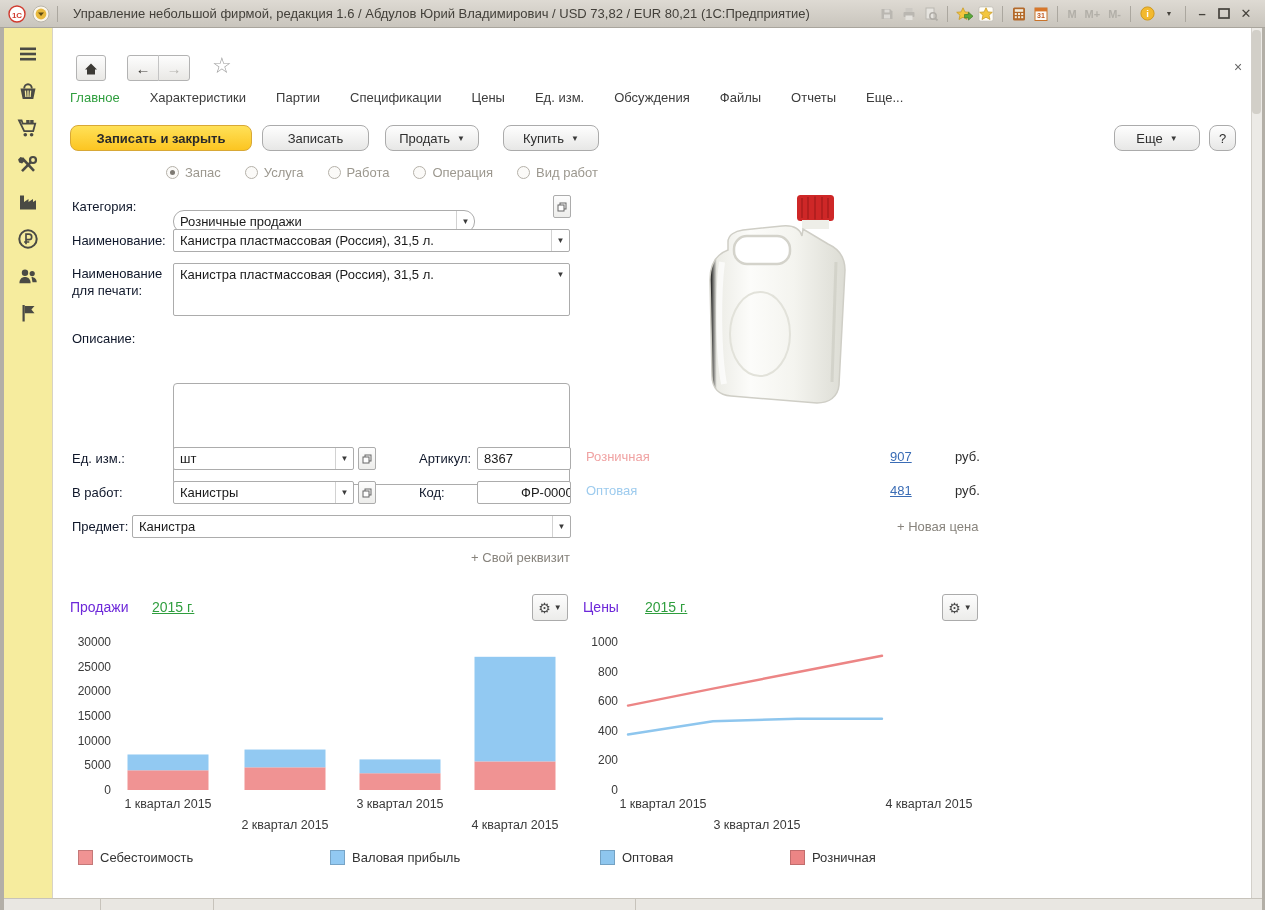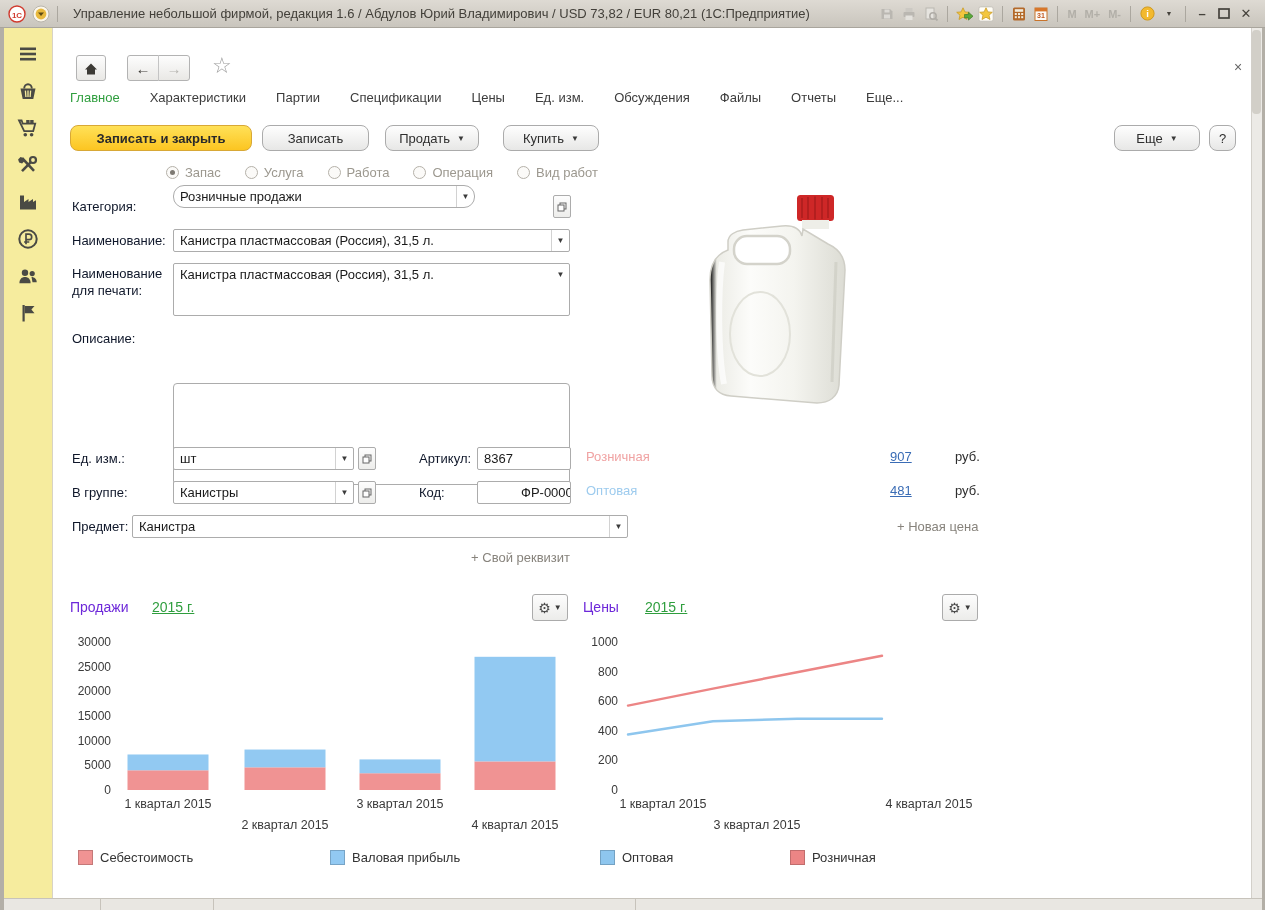--- a/index.html
+++ b/index.html
@@ -312,21 +312,21 @@
           <span class="rb"></span>
           <span>Операция</span>
         </span>
         <span class="radio-item">
           <span class="rb"></span>
           <span>Вид работ</span>
         </span>
       </div>
 
     <div class="abs flabel" style="left:19px;top:171px;">Категория:</div>
-    <div class="abs field" style="left:120px;top:157px;width:302px;border-radius:11px;">
+    <div class="abs field" style="left:120px;top:182px;width:302px;border-radius:11px;">
       <span class="fv">Розничные продажи</span>
       <span class="fdrop">▼</span>
     </div>
     <span class="abs openbtn" style="left:500px;top:167px;">
       <svg width="10" height="10">
           <rect x="3" y="1" width="6" height="6" fill="none" stroke="#666"></rect>
           <rect x="1" y="3" width="6" height="6" fill="#fdfdfd" stroke="#666"></rect>
         </svg>
     </span>
 
@@ -356,38 +356,38 @@
       <svg width="10" height="10">
           <rect x="3" y="1" width="6" height="6" fill="none" stroke="#666"></rect>
           <rect x="1" y="3" width="6" height="6" fill="#fdfdfd" stroke="#666"></rect>
         </svg>
     </span>
     <div class="abs flabel" style="left:366px;top:423px;">Артикул:</div>
     <div class="abs field" style="left:424px;top:419px;width:94px;">
       <span class="fv">8367</span>
     </div>
 
-    <div class="abs flabel" style="left:19px;top:457px;">В группе:</div>
+    <div class="abs flabel" style="left:19px;top:457px;">В работ:</div>
     <div class="abs field" style="left:120px;top:453px;width:181px;">
       <span class="fv">Канистры</span>
       <span class="fdrop">▼</span>
     </div>
     <span class="abs openbtn" style="left:305px;top:453px;">
       <svg width="10" height="10">
           <rect x="3" y="1" width="6" height="6" fill="none" stroke="#666"></rect>
           <rect x="1" y="3" width="6" height="6" fill="#fdfdfd" stroke="#666"></rect>
         </svg>
     </span>
     <div class="abs flabel" style="left:366px;top:457px;">Код:</div>
     <div class="abs field" style="left:424px;top:453px;width:94px;padding-left:37px;">
       <span class="fv">ФР-00000112</span>
     </div>
 
     <div class="abs flabel" style="left:19px;top:491px;">Предмет:</div>
-    <div class="abs field" style="left:79px;top:487px;width:496px;">
+    <div class="abs field" style="left:79px;top:487px;width:439px;">
       <span class="fv">Канистра</span>
       <span class="fdrop">▼</span>
     </div>
 
     <div class="abs linkgray" style="left:340px;top:522px;width:177px;text-align:right;">+ Свой реквизит</div>
 
     <div class="abs" style="left:645px;top:164px;">
       <svg width="165" height="218" viewBox="0 0 165 218">
         <defs>
           <linearGradient id="jg" x1="0" y1="0" x2="1" y2="0">

